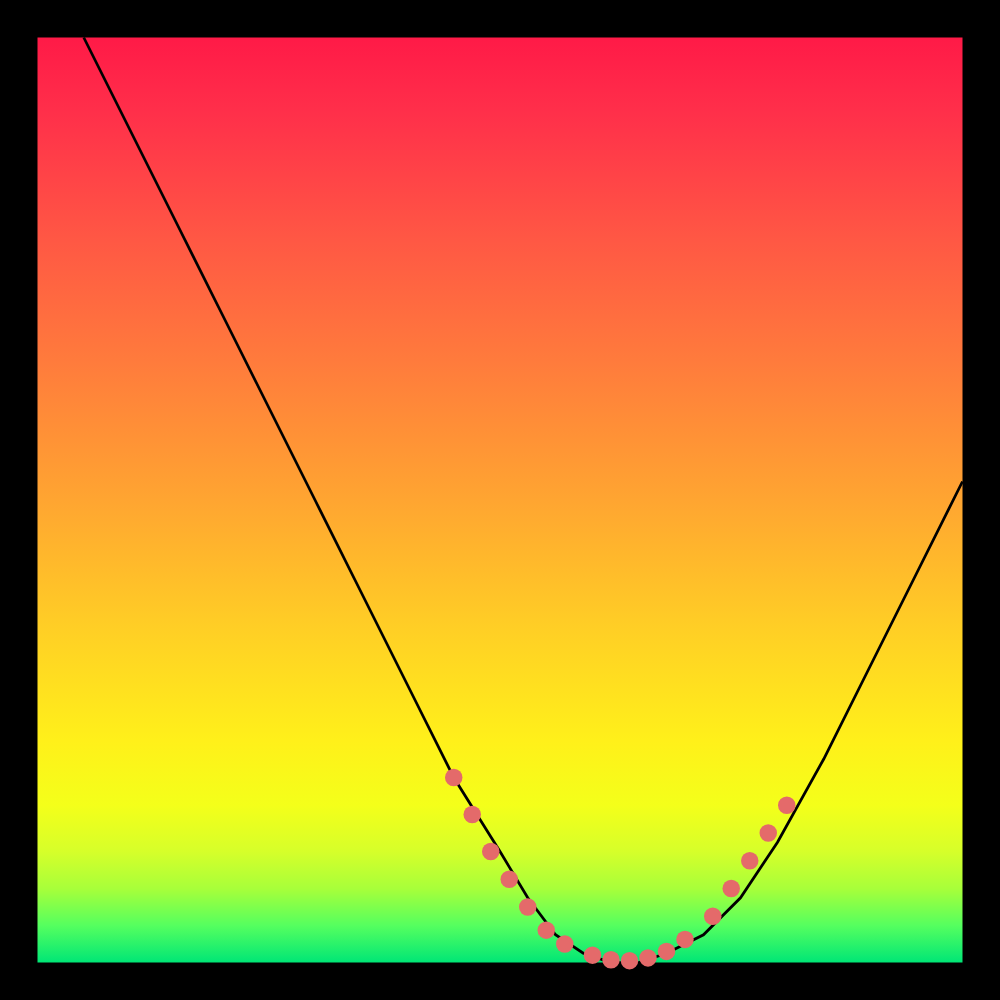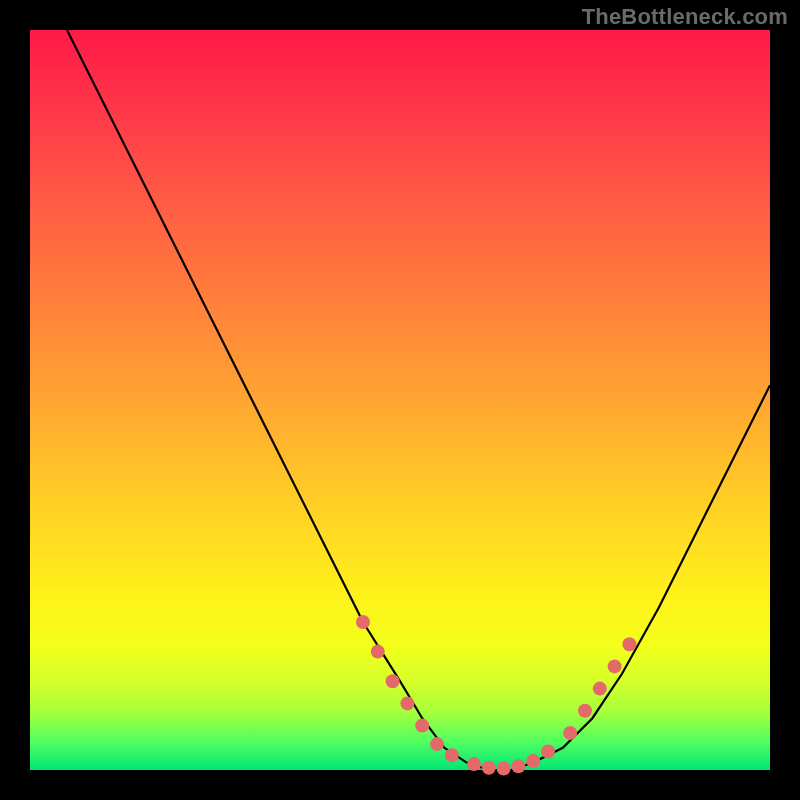--- a/index.html
+++ b/index.html
@@ -57,21 +57,20 @@
     top: 0;
     width: 740px;
     height: 740px;
     overflow: visible;
   }
 </style>
 </head>
 <body>
 
 <div class="frame">
-  <div class="watermark">TheBottleneck.com</div>
 
   <div class="plot-area">
     <svg class="curve" viewBox="0 0 740 740">
       <path id="curve-path" fill="none" stroke="#000000" stroke-width="2.2" d="M37.0 0.0 L74.0 74.0 L111.0 148.0 L148.0 222.0 L185.0 296.0 L222.0 370.0 L259.0 444.0 L296.0 518.0 L333.0 592.0 L370.0 651.2 L392.2 688.2 L414.4 717.8 L436.6 732.6 L458.8 740.0 L481.0 740.0 L503.2 732.6 L532.8 717.8 L562.4 688.2 L592.0 643.8 L629.0 577.2 L666.0 503.2 L703.0 429.2 L740.0 355.2"></path>
       <g id="markers">
           <circle cx="333.0" cy="592.0" r="7" fill="#e46a6a"></circle>
           <circle cx="347.8" cy="621.6" r="7" fill="#e46a6a"></circle>
           <circle cx="362.6" cy="651.2" r="7" fill="#e46a6a"></circle>
           <circle cx="377.4" cy="673.4" r="7" fill="#e46a6a"></circle>
           <circle cx="392.2" cy="695.6" r="7" fill="#e46a6a"></circle>

